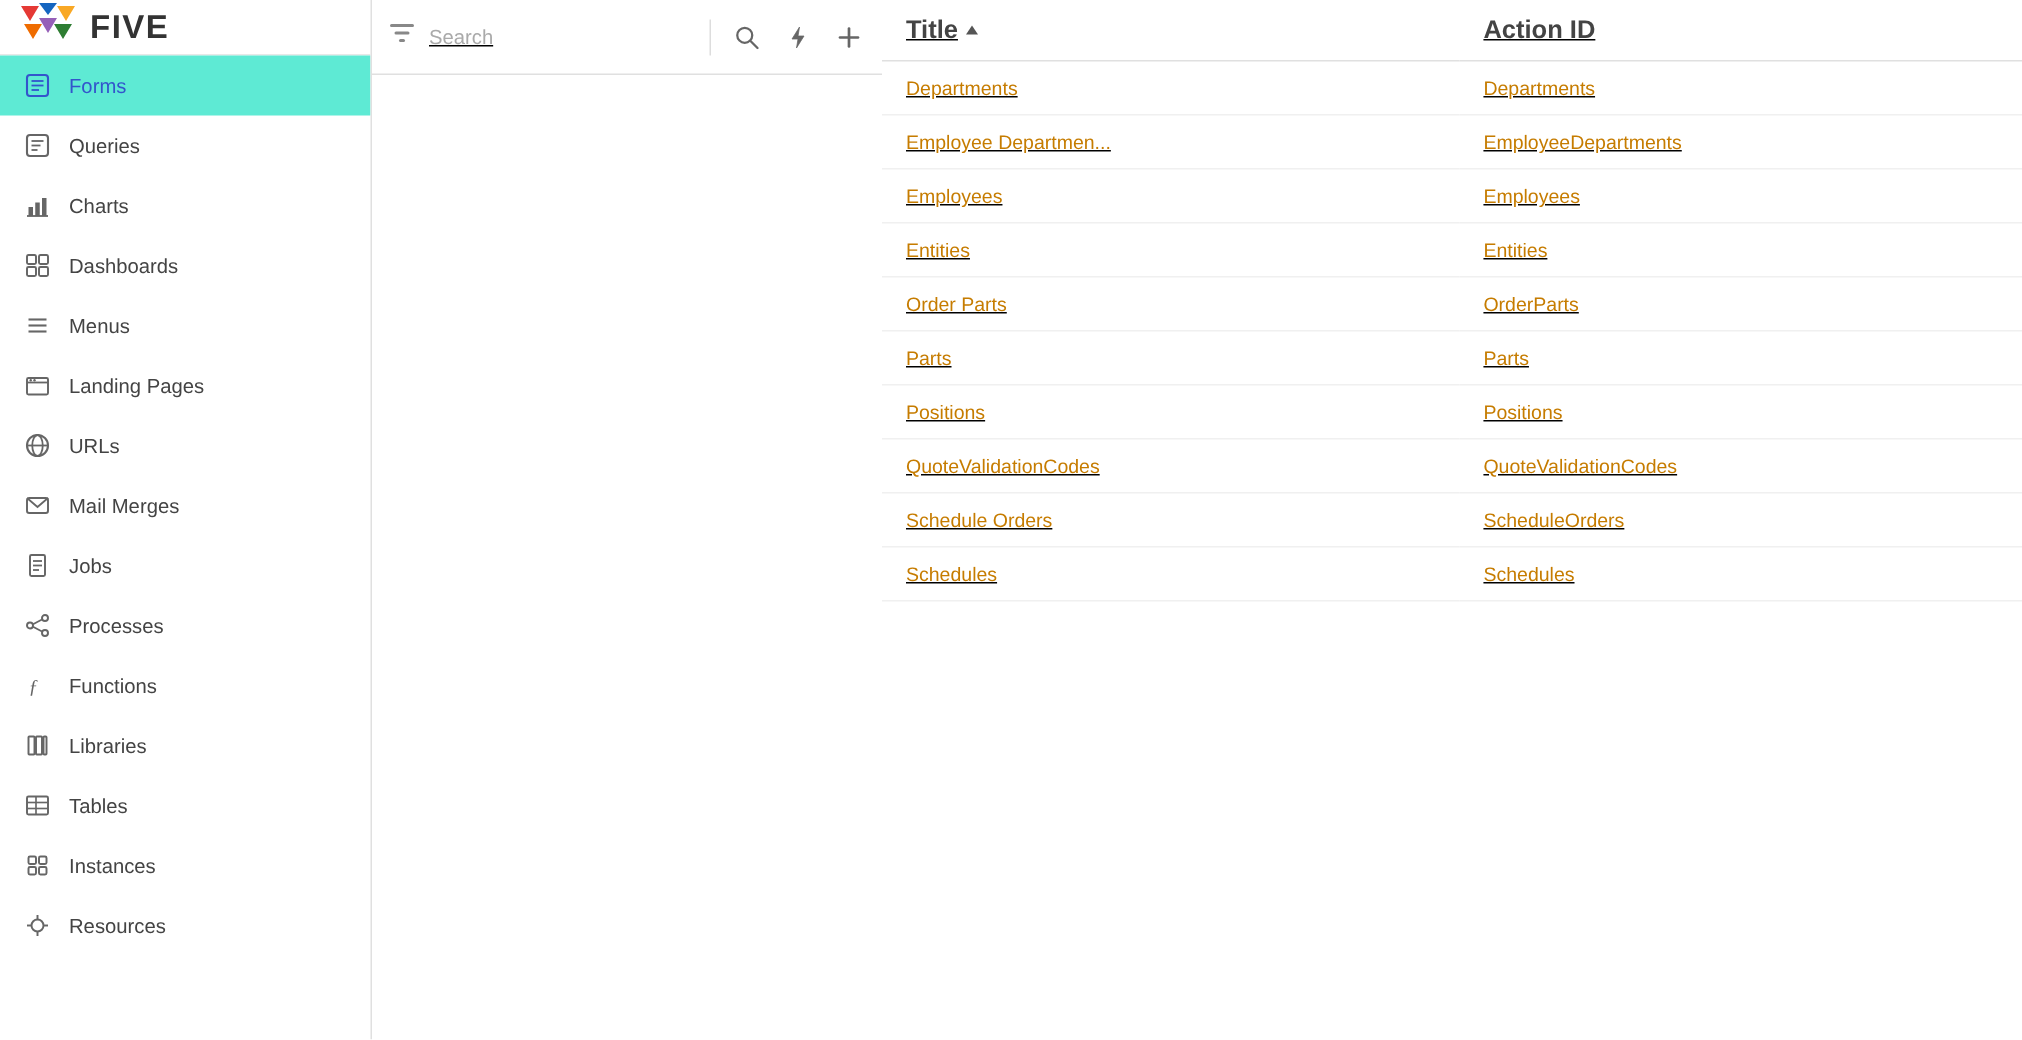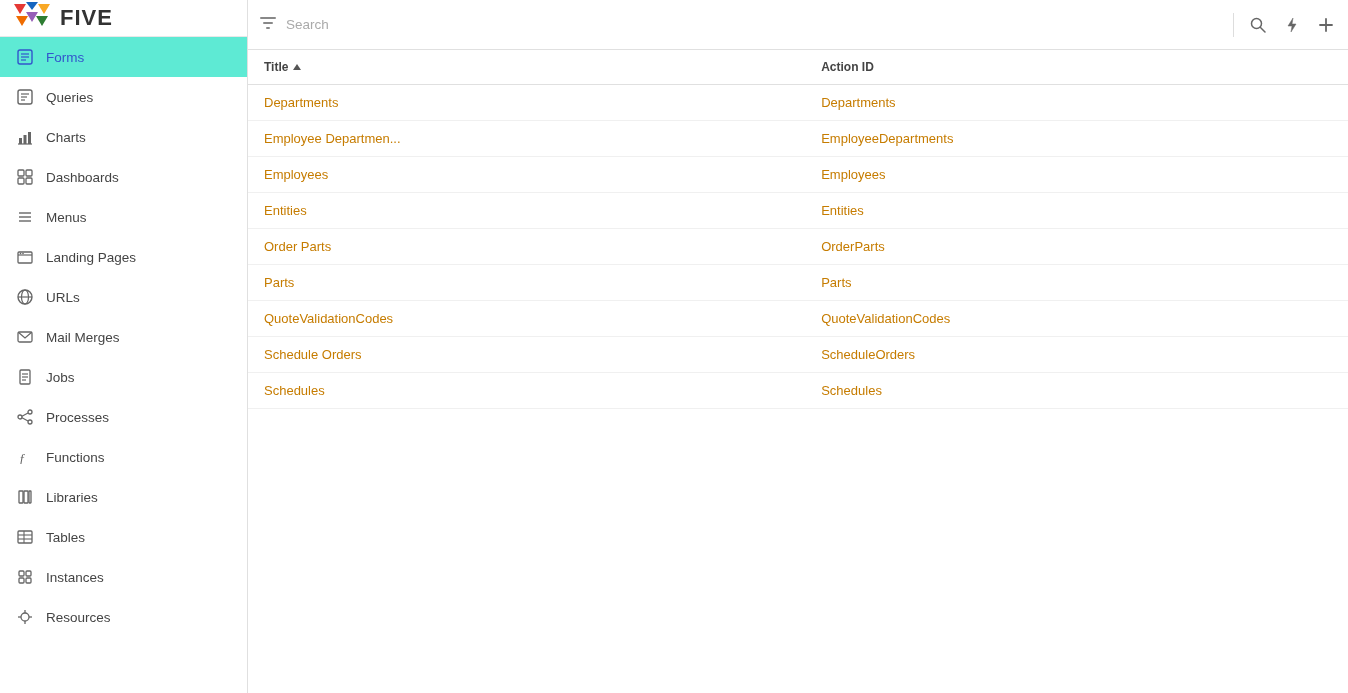--- a/index.html
+++ b/index.html
@@ -39,23 +39,23 @@
     }
     .sidebar-item.active { background: #5eead4; color: #3355cc; }
     .sidebar-item .icon { width: 22px; height: 22px; display: flex; align-items: center; justify-content: center; flex-shrink: 0; color: #666; }
     .sidebar-item.active .icon { color: #3355cc; }
     .sidebar-item .label { font-size: 13.5px; }
 
     
     .main {
       flex: 1;
       display: flex;
-      flex-direction: column;
       background: #fff;
       overflow: hidden;
+      text-decoration: underline;
     }
 
     
     .toolbar {
       display: flex;
       align-items: center;
       border-bottom: 1px solid #e0e0e0;
       height: 50px;
       padding: 0 8px 0 12px;
       background: #fff;
@@ -90,21 +90,21 @@
       overflow-y: auto;
       overflow-x: hidden;
     }
     table {
       width: 100%;
       border-collapse: collapse;
     }
     thead tr th {
       text-align: left;
       padding: 10px 16px;
-      font-size: 12px;
+      font-size: 17px;
       font-weight: 600;
       color: #444;
       border-bottom: 1px solid #e0e0e0;
       background: #fff;
       position: sticky;
       top: 0;
       z-index: 2;
     }
     .th-title { display: flex; align-items: center; gap: 4px; }
     tbody tr {
@@ -381,20 +381,24 @@
           </tr>
           <tr>
             <td>Order Parts</td>
             <td>OrderParts</td>
           </tr>
           <tr>
             <td>Parts</td>
             <td>Parts</td>
           </tr>
           <tr>
+            <td>Positions</td>
+            <td>Positions</td>
+          </tr>
+          <tr>
             <td>QuoteValidationCodes</td>
             <td>QuoteValidationCodes</td>
           </tr>
           <tr>
             <td>Schedule Orders</td>
             <td>ScheduleOrders</td>
           </tr>
           <tr>
             <td>Schedules</td>
             <td>Schedules</td>

